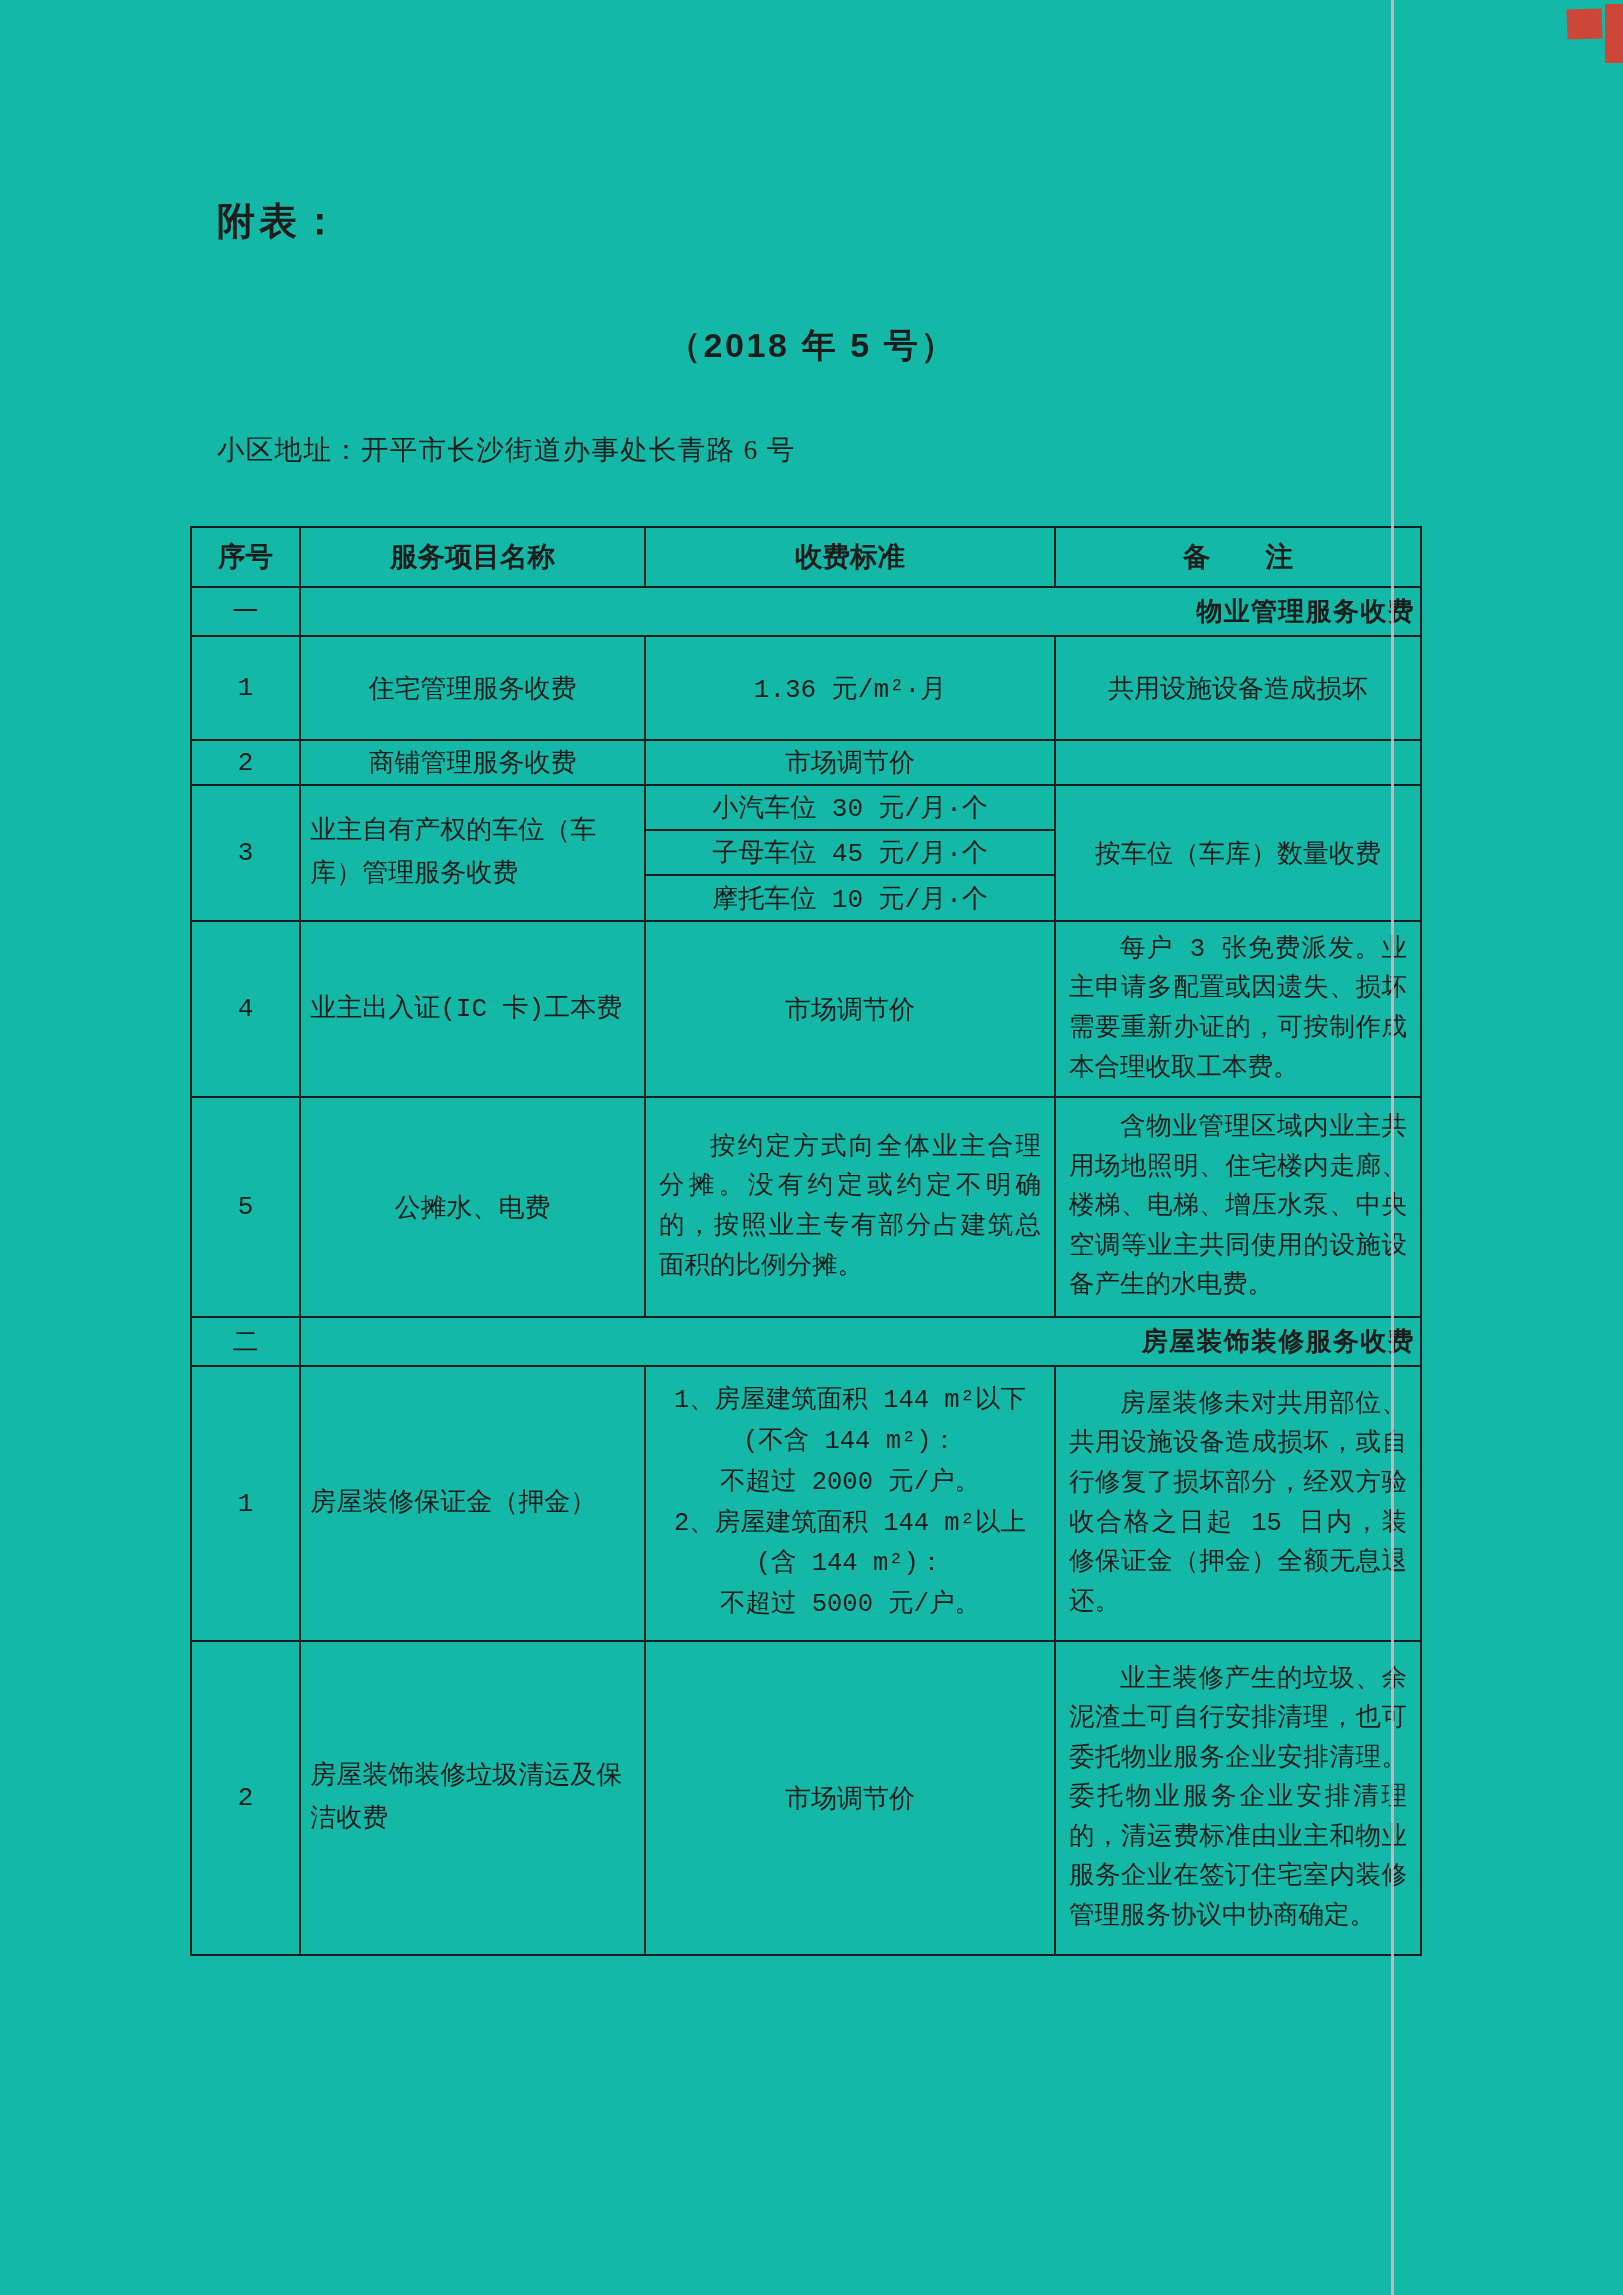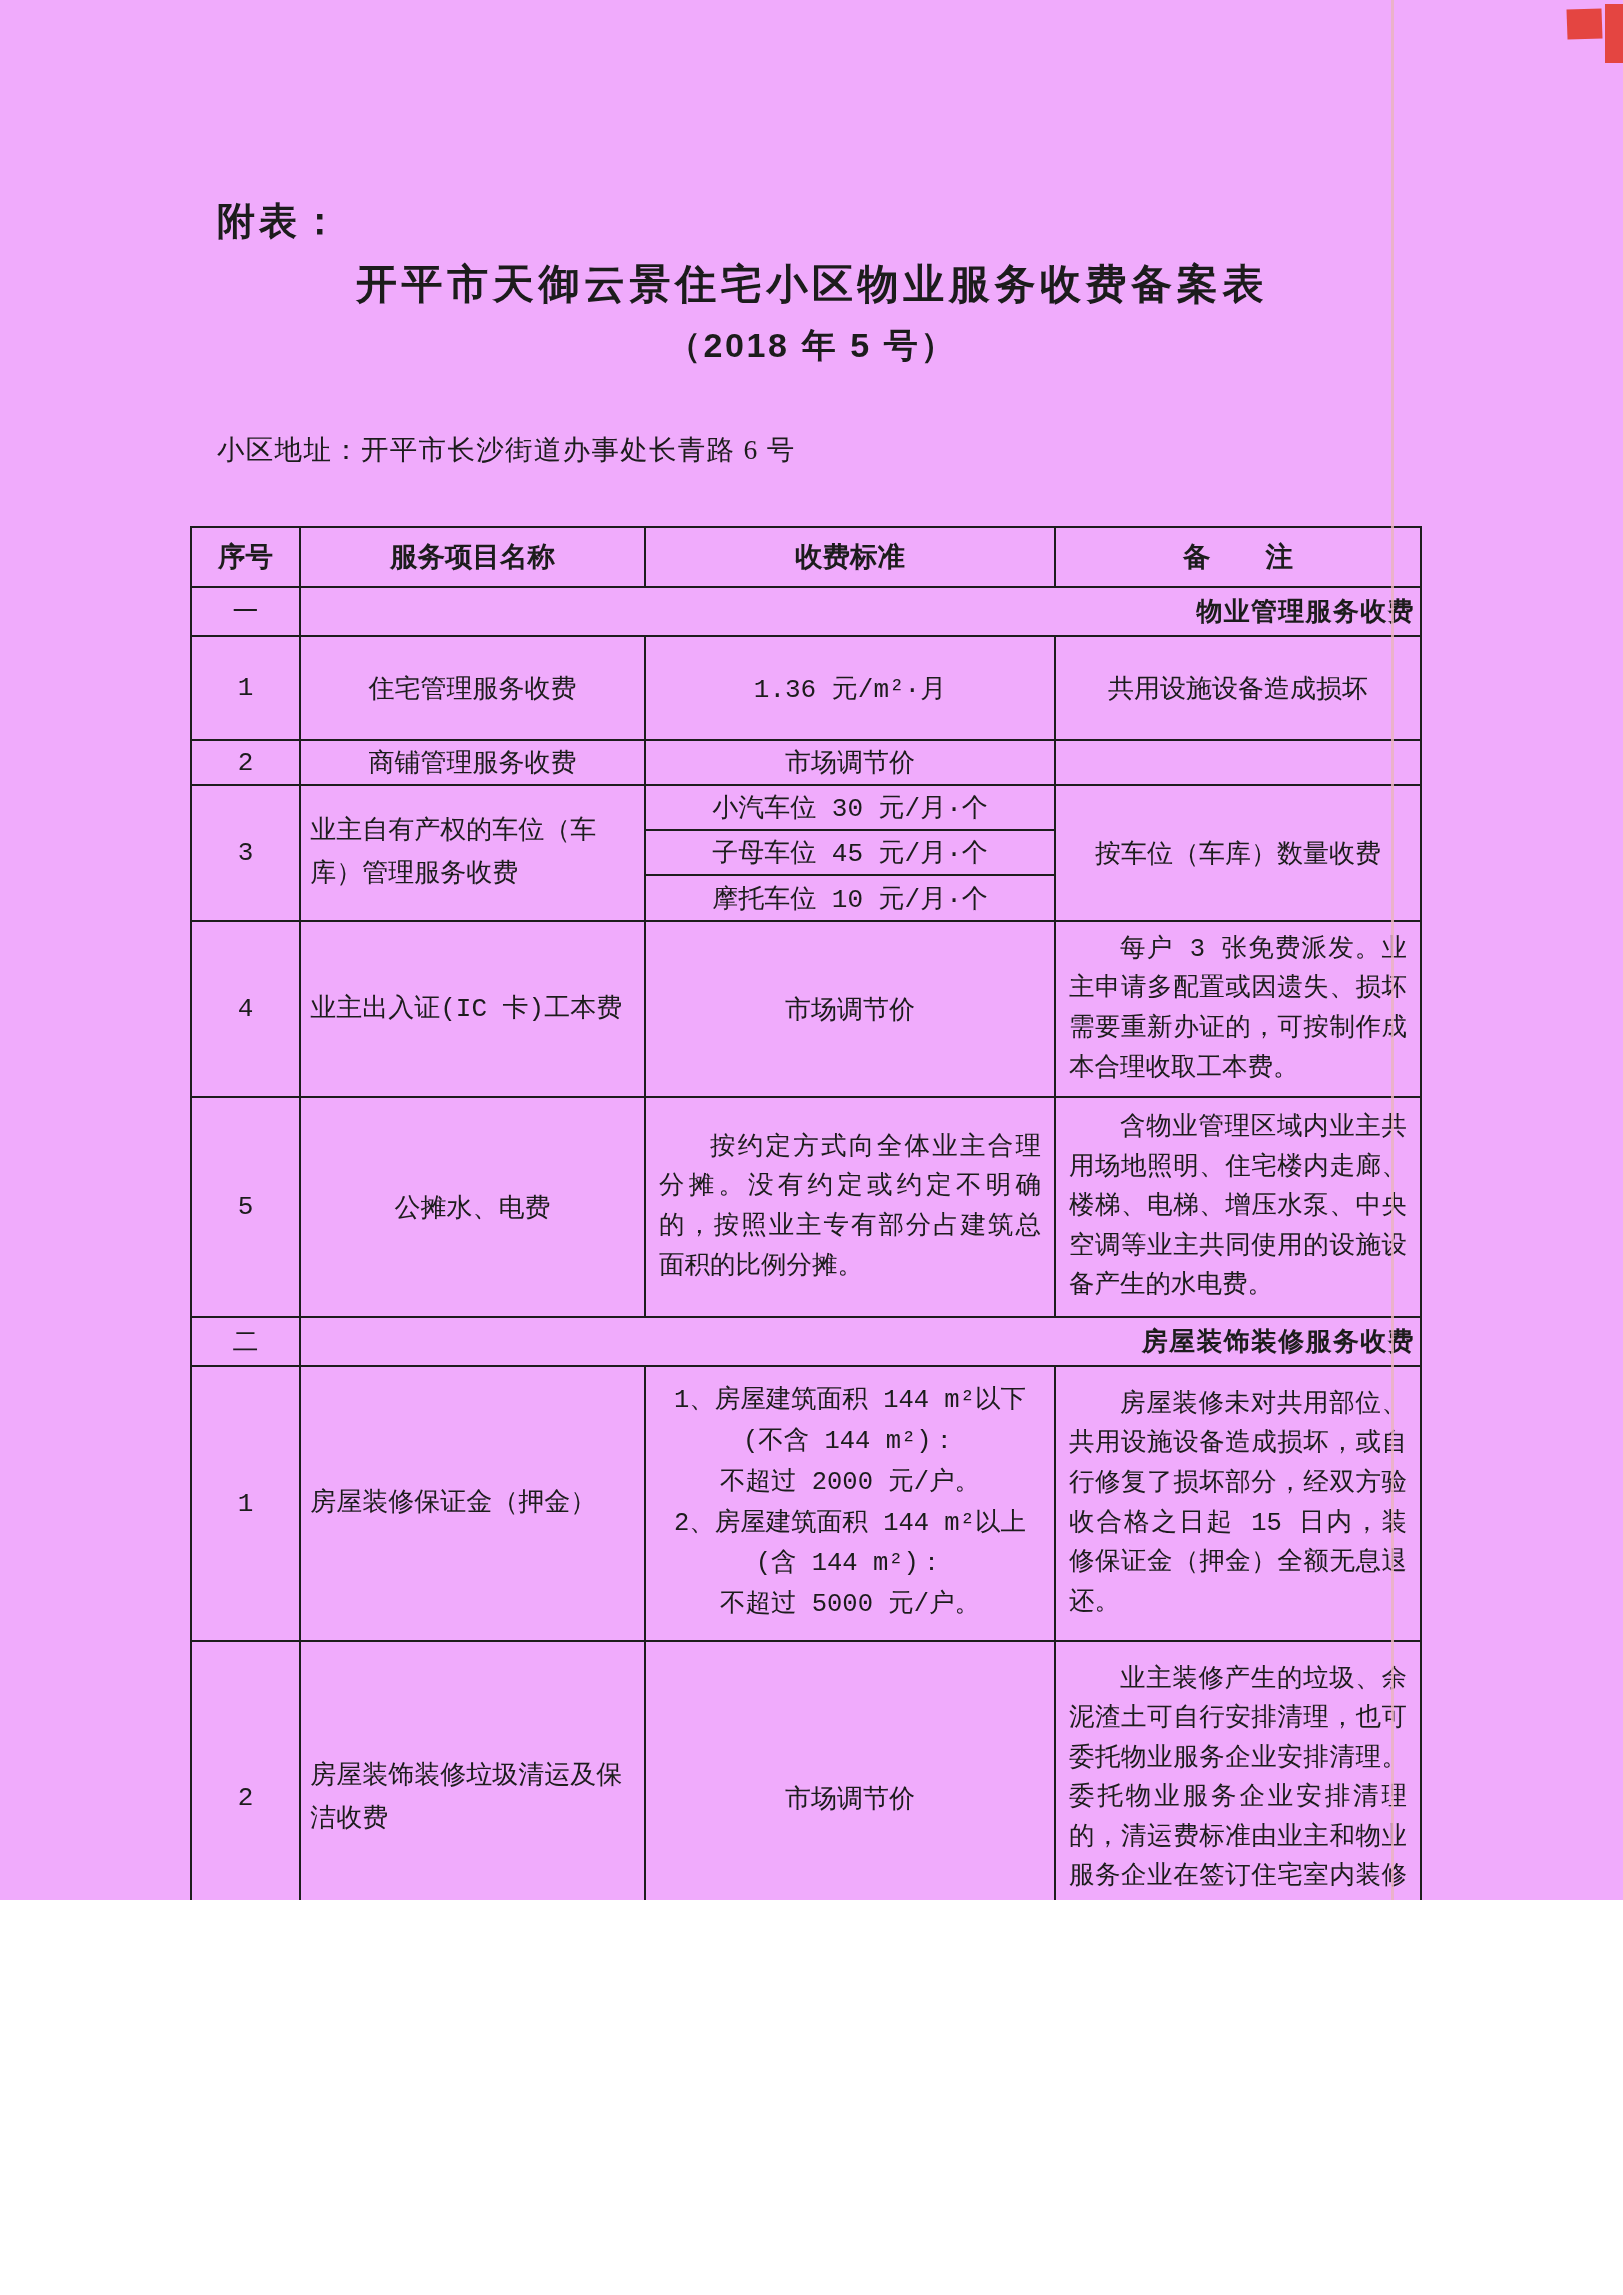--- a/index.html
+++ b/index.html
@@ -1,19 +1,19 @@
 <!DOCTYPE html>
 <html style="font-size:10.5px"><head>
 <meta charset="utf-8">
 <style>
   html,body{margin:0;padding:0;background:#ffffff;}
   .page{
     position:relative;
-    width:1624px;height:1900px;
-    background:#f0abfc;
+    width:1624px;height:2295px;
+    background:#14b8a6;
     font-family:"Liberation Serif","DejaVu Serif",serif;
     color:#1c1c1c;
     overflow:hidden;
   }
   
   .pink-line{position:absolute;left:1391px;top:0;width:2.6px;height:2295px;background:#eab3c0;opacity:.85;z-index:9;}
   .red-mark-a{position:absolute;left:1567px;top:9.2px;width:35px;height:30px;background:#e23a2c;opacity:.9;transform:rotate(-2deg);z-index:9;}
   .red-mark-b{position:absolute;left:1605px;top:3.9px;width:17.7px;height:59px;background:#e23a2c;opacity:.9;z-index:9;}
 
   .appendix{
@@ -69,21 +69,20 @@
 </head>
 <body>
 
 <div class="page">
 
   <div class="pink-line"></div>
   <div class="red-mark-a"></div>
   <div class="red-mark-b"></div>
 
   <div class="appendix">附表：</div>
-  <div class="title">开平市天御云景住宅小区物业服务收费备案表</div>
   <div class="subtitle">（2018 年 5 号）</div>
   <div class="address">小区地址：开平市长沙街道办事处长青路 6 号</div>
 
   <table class="fee-table">
     <colgroup>
       <col style="width:109px">
         <col style="width:345px">
         <col style="width:410px">
         <col style="width:366px">
     </colgroup>

